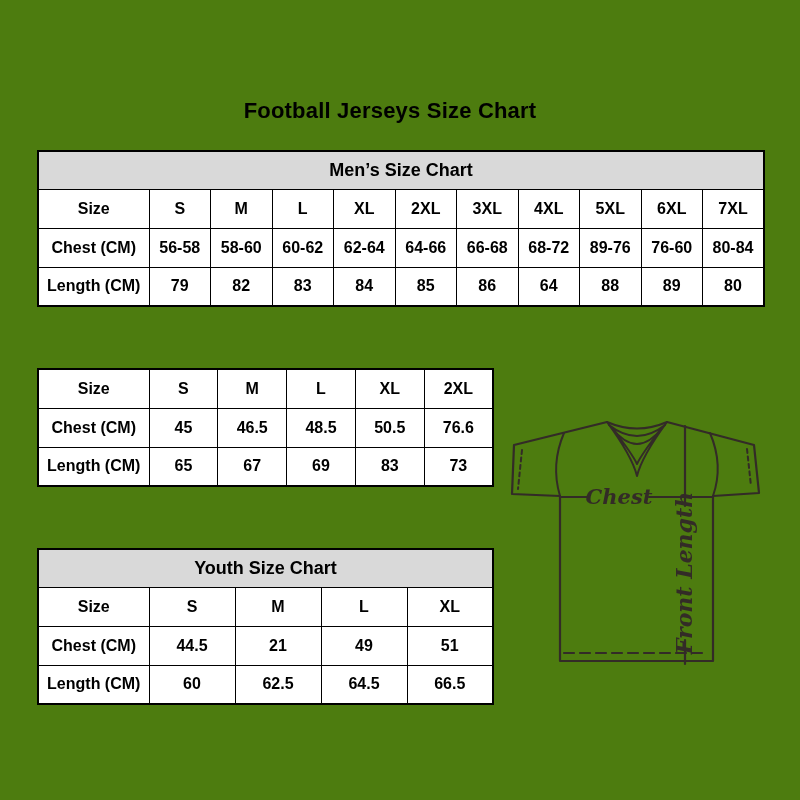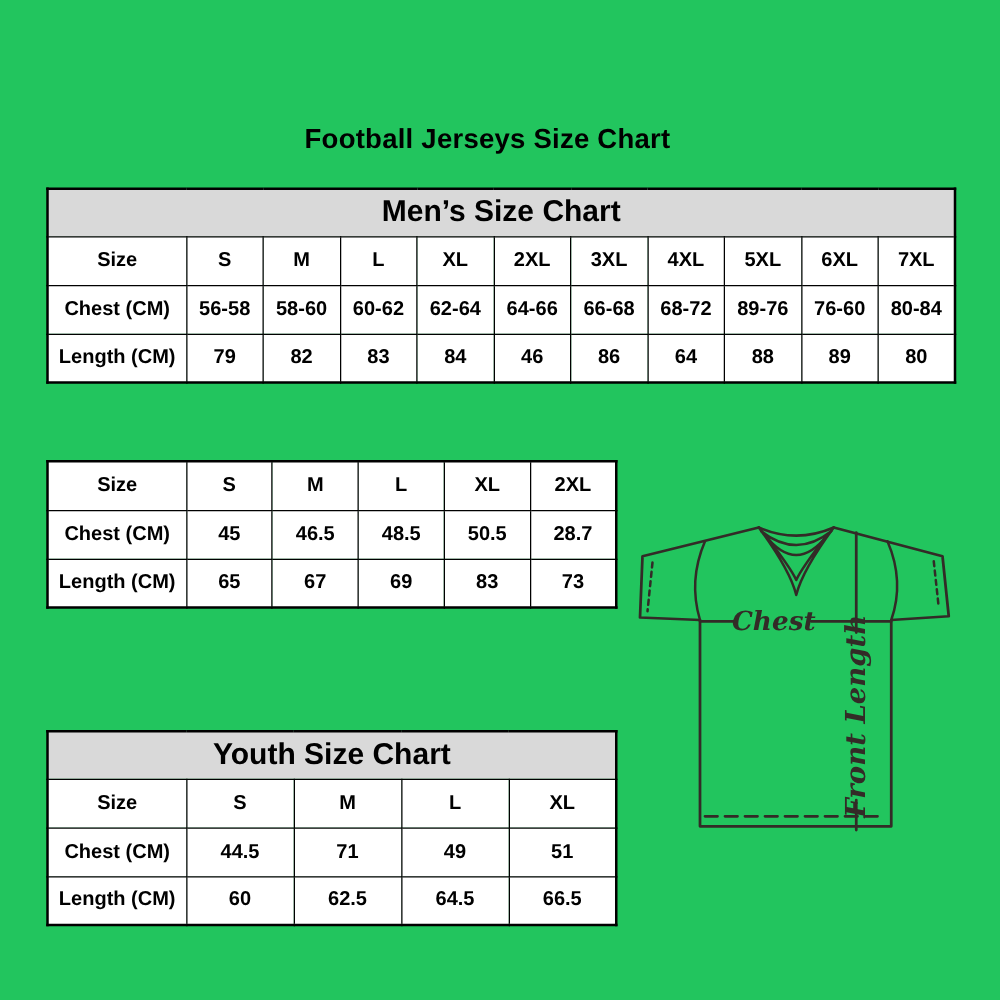--- a/index.html
+++ b/index.html
@@ -6,21 +6,21 @@
     --header-bg: #d9d9d9;
     --table-border: #000000;
     --diagram-line: #332b27;
     --text: #000000;
   }
   * { margin:0; padding:0; box-sizing:border-box; }
   html,body { background:#ffffff; }
   .page {
     position:relative;
     width:800px; height:800px;
-    background:#22c55e;
+    background:#4d7c0f;
     font-family:"Liberation Sans", sans-serif;
     color:var(--text, #000);
     overflow:hidden;
   }
   .title {
     position:absolute;
     top:98px; left:0; width:780px;
     text-align:center;
     font-size:22px;
     font-weight:bold;
@@ -39,26 +39,26 @@
     vertical-align:middle;
     font-weight:bold;
     font-size:16px;
     height:39px;
     padding:0 2px;
     background:#ffffff;
     color:var(--text, #000);
   }
   table.size-table tr.hdr td {
     background:var(--header-bg, #d9d9d9);
-    font-size:24px;
+    font-size:18px;
     height:38px;
   }
   table.men   { left:37px; top:150px; width:726px; }
   table.women { left:37px; top:368px; width:455px; }
-  table.youth { left:37px; top:548px; width:455px;margin-top:36px; }
+  table.youth { left:37px; top:548px; width:455px; }
 
   svg.jersey { position:absolute; left:506px; top:414px; }
   svg.jersey path, svg.jersey line {
     fill:none;
     stroke:var(--diagram-line, #332b27);
     stroke-width:2.2;
     stroke-linejoin:round;
     stroke-linecap:round;
   }
   svg.jersey .thin { stroke-width:2; }
@@ -122,21 +122,21 @@
           <td>89-76</td>
           <td>76-60</td>
           <td>80-84</td>
         </tr>
         <tr>
           <td>Length (CM)</td>
           <td>79</td>
           <td>82</td>
           <td>83</td>
           <td>84</td>
-          <td>46</td>
+          <td>85</td>
           <td>86</td>
           <td>64</td>
           <td>88</td>
           <td>89</td>
           <td>80</td>
         </tr>
       </tbody>
     </table>
 
   <table class="size-table women">
@@ -156,21 +156,21 @@
           <td>L</td>
           <td>XL</td>
           <td>2XL</td>
         </tr>
         <tr>
           <td>Chest (CM)</td>
           <td>45</td>
           <td>46.5</td>
           <td>48.5</td>
           <td>50.5</td>
-          <td>28.7</td>
+          <td>76.6</td>
         </tr>
         <tr>
           <td>Length (CM)</td>
           <td>65</td>
           <td>67</td>
           <td>69</td>
           <td>83</td>
           <td>73</td>
         </tr>
       </tbody>
@@ -191,21 +191,21 @@
         <tr>
           <td>Size</td>
           <td>S</td>
           <td>M</td>
           <td>L</td>
           <td>XL</td>
         </tr>
         <tr>
           <td>Chest (CM)</td>
           <td>44.5</td>
-          <td>71</td>
+          <td>21</td>
           <td>49</td>
           <td>51</td>
         </tr>
         <tr>
           <td>Length (CM)</td>
           <td>60</td>
           <td>62.5</td>
           <td>64.5</td>
           <td>66.5</td>
         </tr>

